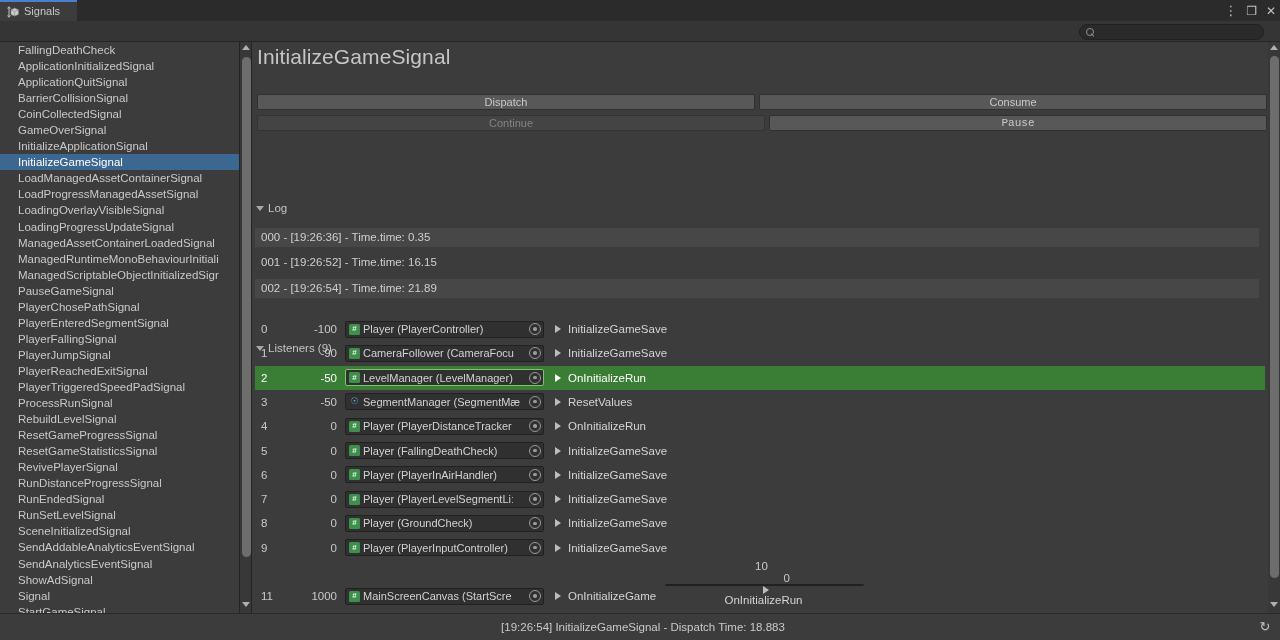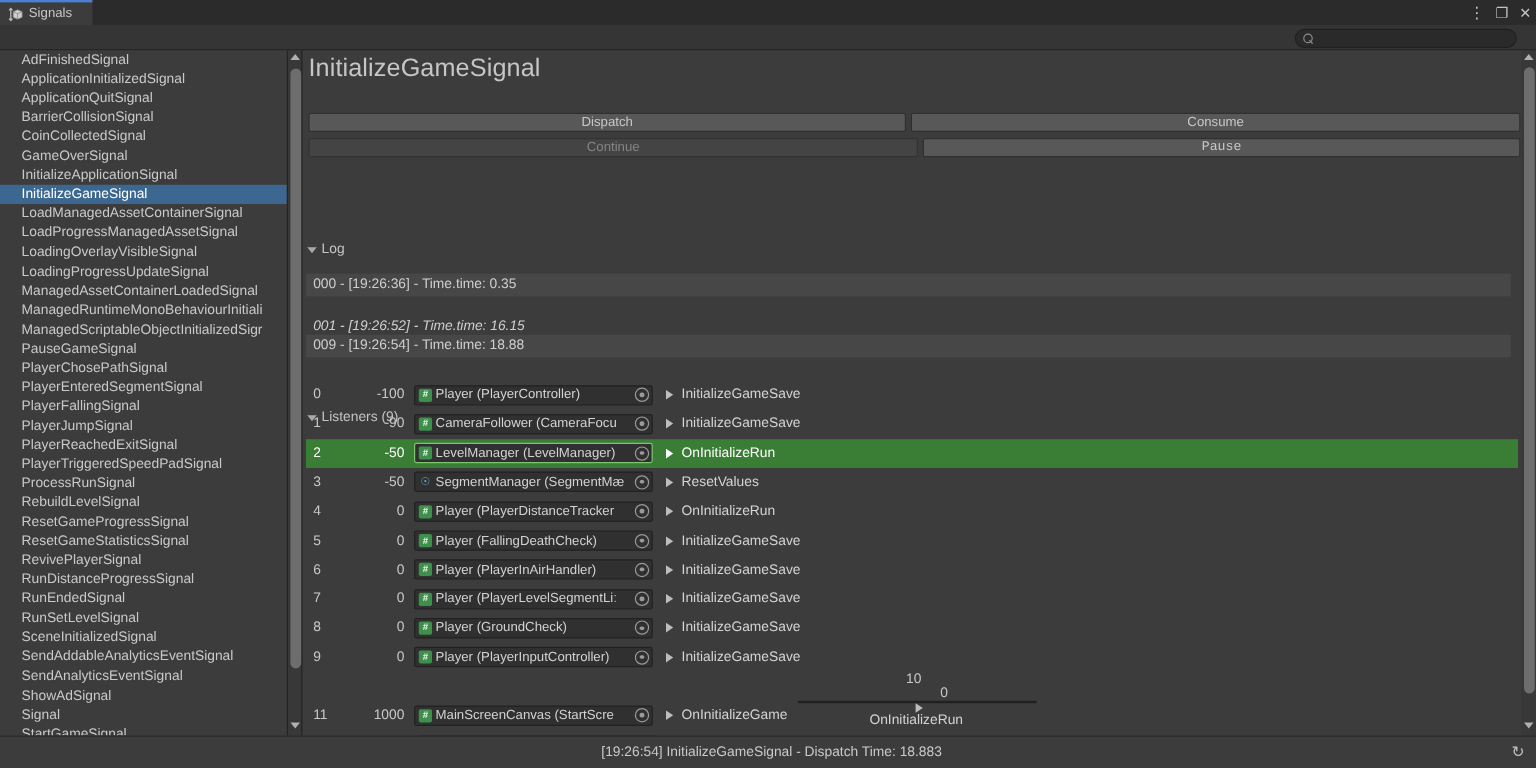--- a/index.html
+++ b/index.html
@@ -224,21 +224,21 @@
   </div>
 
   <div class="toolbar">
     <div class="searchbox">
       <span class="search-ico"></span>
       <input class="search-input" type="text" value="" placeholder="" style="">
     </div>
   </div>
 
   <div class="listpane" id="signal-list">
-      <div class="sig-row">AdFinishedSignal</div>
+      <div class="sig-row">FallingDeathCheck</div>
       <div class="sig-row">ApplicationInitializedSignal</div>
       <div class="sig-row">ApplicationQuitSignal</div>
       <div class="sig-row">BarrierCollisionSignal</div>
       <div class="sig-row">CoinCollectedSignal</div>
       <div class="sig-row">GameOverSignal</div>
       <div class="sig-row">InitializeApplicationSignal</div>
       <div class="sig-row sel">InitializeGameSignal</div>
       <div class="sig-row">LoadManagedAssetContainerSignal</div>
       <div class="sig-row">LoadProgressManagedAssetSignal</div>
       <div class="sig-row">LoadingOverlayVisibleSignal</div>
@@ -286,22 +286,22 @@
     <div class="btn btn-consume">Consume</div>
     <div class="btn btn-continue disabled">Continue</div>
     <div class="btn btn-pause">Pause</div>
 
     <div class="foldout fold-log">
       <span class="fold-tri"></span>
       <span>Log</span>
     </div>
     <div id="log-rows">
         <div class="log-row alt" style="top: 186px;">000 - [19:26:36] - Time.time: 0.35</div>
-        <div class="log-row plain" style="top: 221px; font-style: italic;">001 - [19:26:52] - Time.time: 16.15</div>
-        <div class="log-row alt" style="top: 237px;">009 - [19:26:54] - Time.time: 18.88</div>
+        <div class="log-row plain" style="top: 211px;">001 - [19:26:52] - Time.time: 16.15</div>
+        <div class="log-row alt" style="top: 237px;">002 - [19:26:54] - Time.time: 21.89</div>
       </div>
 
     <div class="foldout fold-listeners">
       <span class="fold-tri"></span>
       <span>Listeners (9)</span>
     </div>
     <div id="listener-rows">
         <div class="lrow" style="top: 275px;">
           <span class="idx">0</span>
           <span class="prio">-100</span>

